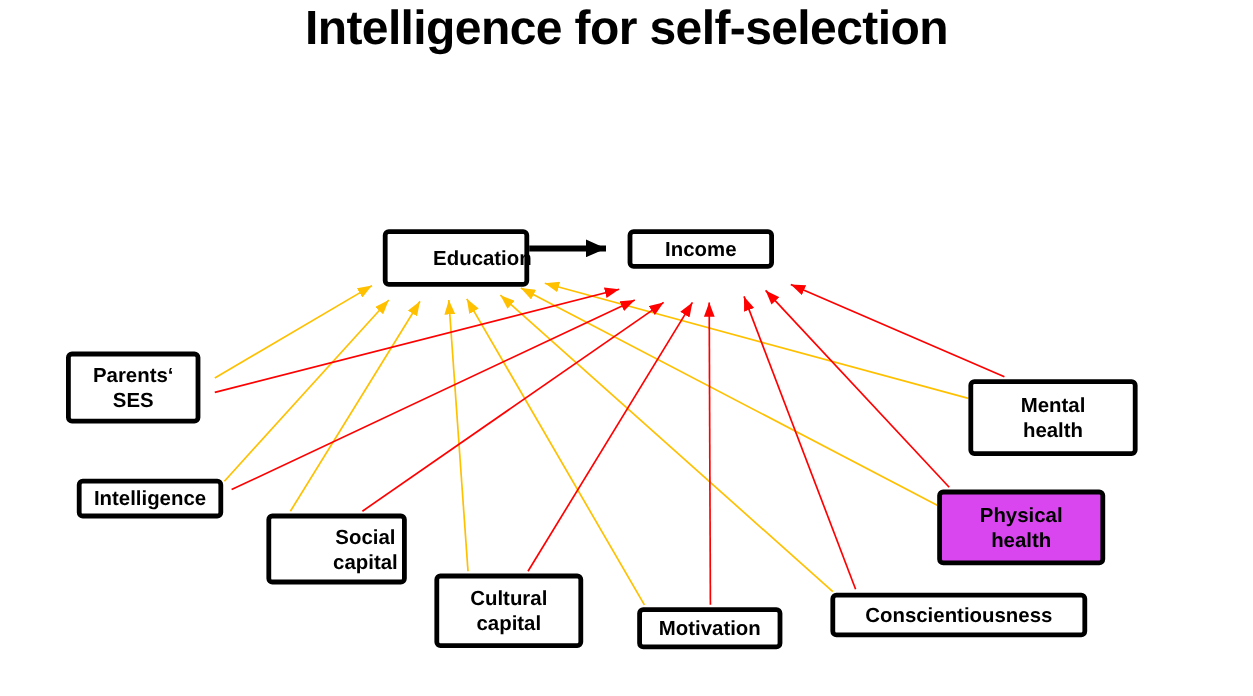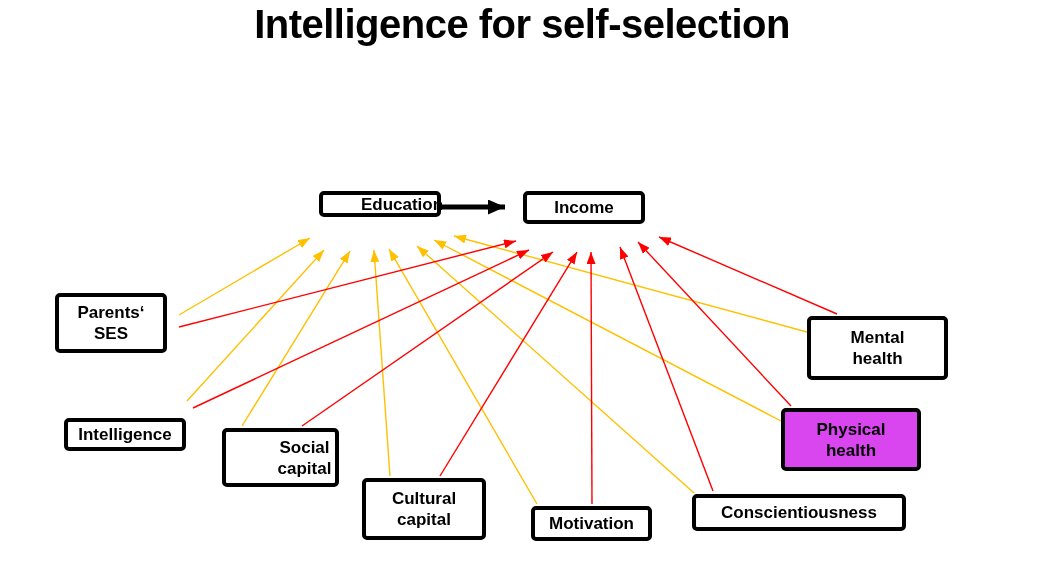--- a/index.html
+++ b/index.html
@@ -94,31 +94,31 @@
       <line x1="302" y1="426" x2="553" y2="252" stroke="#FF0000" stroke-width="1.4" marker-end="url(#ah-inc)"></line>
       <line x1="440" y1="476" x2="577" y2="252" stroke="#FF0000" stroke-width="1.4" marker-end="url(#ah-inc)"></line>
       <line x1="592" y1="504" x2="591" y2="252" stroke="#FF0000" stroke-width="1.4" marker-end="url(#ah-inc)"></line>
       <line x1="713" y1="491" x2="620" y2="247" stroke="#FF0000" stroke-width="1.4" marker-end="url(#ah-inc)"></line>
       <line x1="791" y1="406" x2="638" y2="242" stroke="#FF0000" stroke-width="1.4" marker-end="url(#ah-inc)"></line>
       <line x1="837" y1="314" x2="659" y2="237" stroke="#FF0000" stroke-width="1.4" marker-end="url(#ah-inc)"></line>
       <line id="main-arrow" x1="441" y1="207" x2="505" y2="207" stroke="#000000" stroke-width="5" marker-end="url(#ah-main)"></line>
   </svg>
 
   <div id="nodes">
-      <div class="node" style="left: 319px; top: 191px; width: 122px; height: 26px; border-color: rgb(0, 0, 0); background: rgb(255, 255, 255); padding-left: 44px;">
+      <div class="node" style="left: 319px; top: 191px; width: 122px; height: 48px; border-color: rgb(0, 0, 0); background: rgb(255, 255, 255); padding-left: 44px;">
         <div>Education</div>
       </div>
       <div class="node" style="left: 523px; top: 191px; width: 122px; height: 33px; border-color: rgb(0, 0, 0); background: rgb(255, 255, 255);">
         <div>Income</div>
       </div>
       <div class="node" style="left: 55px; top: 293px; width: 112px; height: 60px; border-color: rgb(0, 0, 0); background: rgb(255, 255, 255);">
         <div>Parents‘</div>
         <div>SES</div>
       </div>
-      <div class="node" style="left: 64px; top: 399px; width: 122px; height: 33px; border-color: rgb(0, 0, 0); background: rgb(255, 255, 255); margin-top: 19px;">
+      <div class="node" style="left: 64px; top: 399px; width: 122px; height: 33px; border-color: rgb(0, 0, 0); background: rgb(255, 255, 255);">
         <div>Intelligence</div>
       </div>
       <div class="node" style="left: 222px; top: 428px; width: 117px; height: 59px; border-color: rgb(0, 0, 0); background: rgb(255, 255, 255); padding-left: 48px;">
         <div>Social</div>
         <div>capital</div>
       </div>
       <div class="node" style="left: 362px; top: 478px; width: 124px; height: 62px; border-color: rgb(0, 0, 0); background: rgb(255, 255, 255);">
         <div>Cultural</div>
         <div>capital</div>
       </div>

